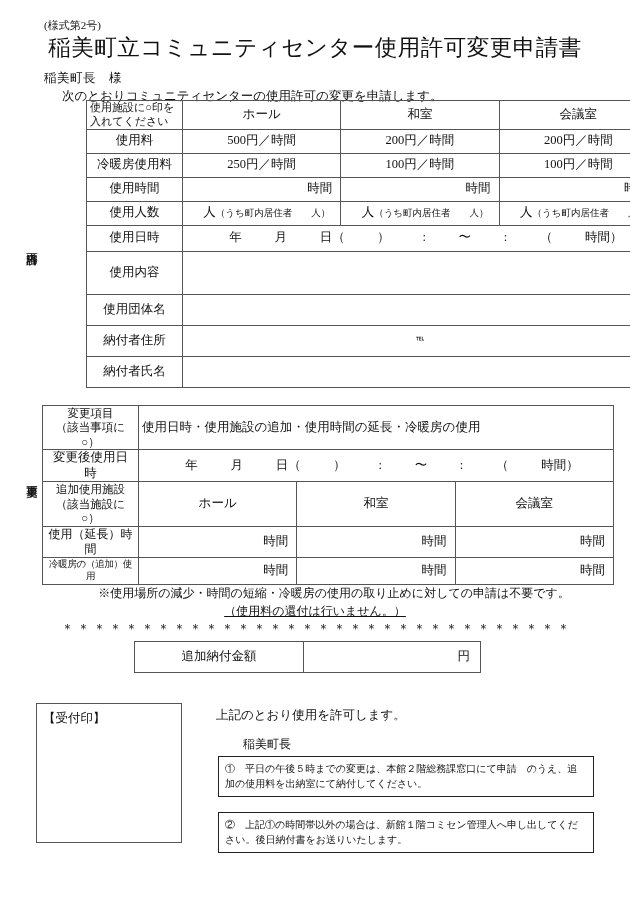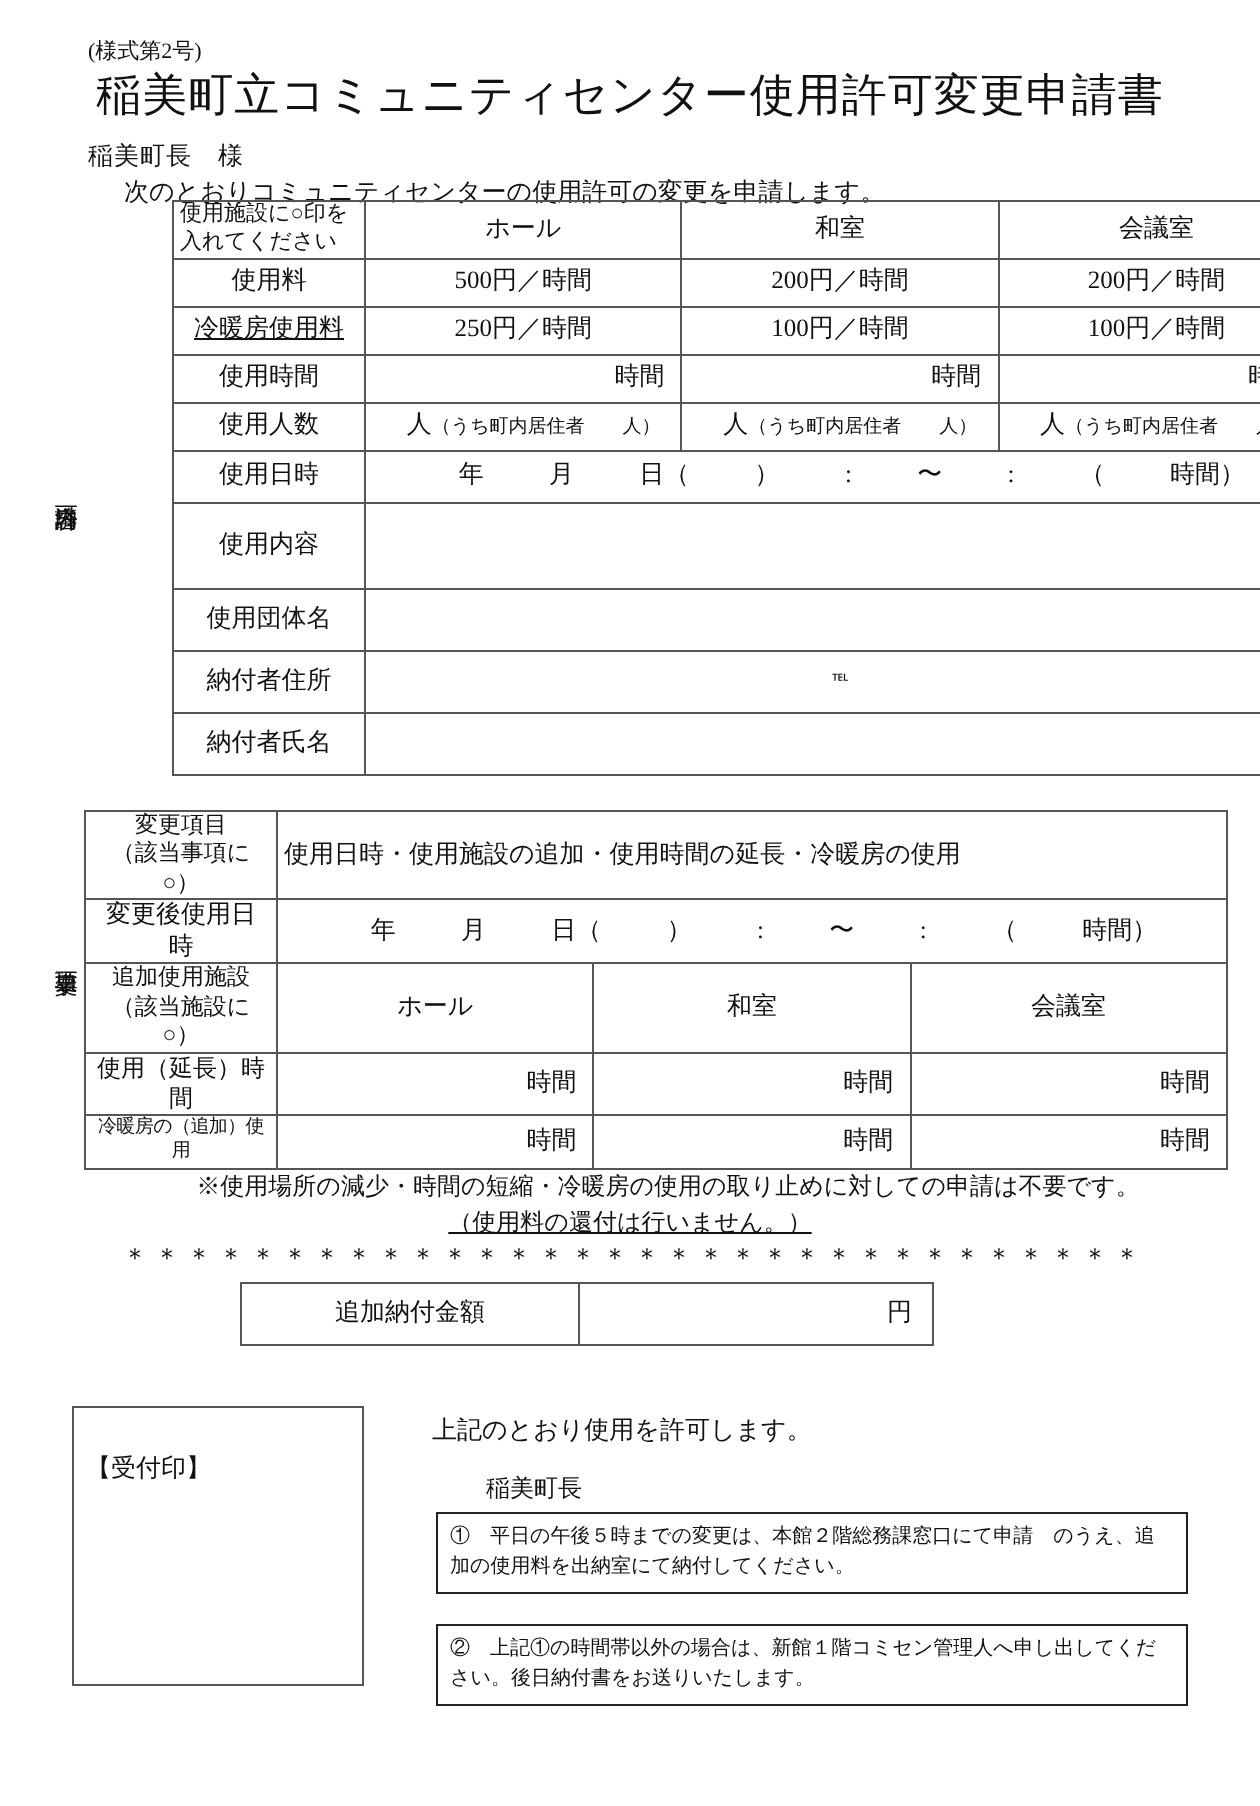--- a/index.html
+++ b/index.html
@@ -140,36 +140,36 @@
     width: 606px;
     font-size: 13px;
     letter-spacing: 3.0px;
     white-space: nowrap;
     text-align: center;
   }
 
   
   .paybox {
     position: absolute;
-    left: 120px; top: 641px;
+    left: 134px; top: 641px;
     width: 324px;
   }
   .pay-l { width: 160px; text-align: center; height: 30px;}
   .pay-r { width: 162px; text-align: right; padding-right: 10px !important; height: 30px;}
 
   
   .stampbox {
     position: absolute;
     left: 36px; top: 703px;
     width: 146px;
     height: 140px;
     border: 1px solid #555555;
     box-sizing: border-box;
     font-size: 12.5px;
-    padding: 22px 6px;
+    padding: 6px 6px;
   }
   .permit-text {
     position: absolute;
     left: 216px; top: 707px;
     font-size: 12.5px;
   }
   .mayor-line {
     position: absolute;
     left: 243px; top: 736px;
     font-size: 12px;
@@ -217,21 +217,21 @@
       </tr>
 
       <tr>
         <td class="cell-center" style="height:23px;">使用料</td>
         <td class="cell-center">500円／時間</td>
         <td class="cell-center">200円／時間</td>
         <td class="cell-center">200円／時間</td>
       </tr>
 
       <tr>
-        <td class="cell-center" style="height:23px;text-decoration:underline;">冷暖房使用料</td>
+        <td class="cell-center" style="height:23px;">冷暖房使用料</td>
         <td class="cell-center">250円／時間</td>
         <td class="cell-center">100円／時間</td>
         <td class="cell-center">100円／時間</td>
       </tr>
 
       <tr>
         <td class="cell-center" style="height:23px;">使用時間</td>
         <td class="cell-right">時間</td>
         <td class="cell-right">時間</td>
         <td class="cell-right">時間</td>

